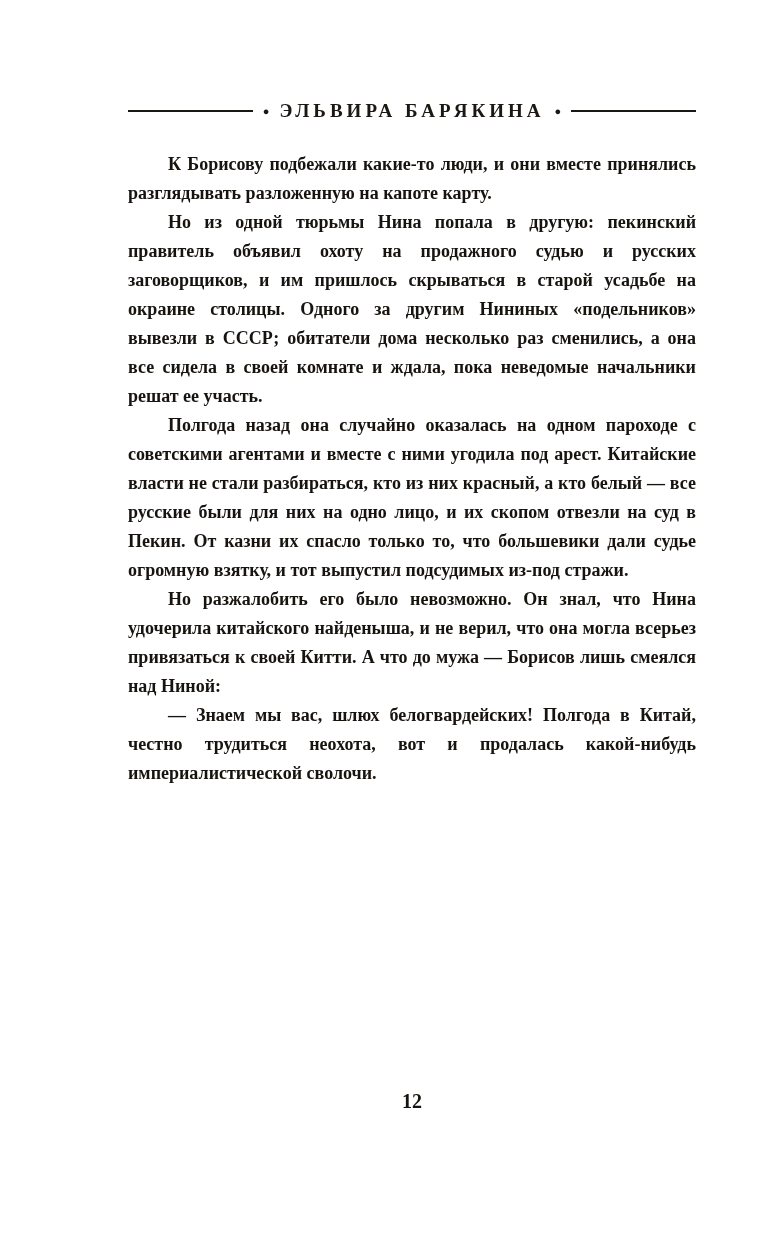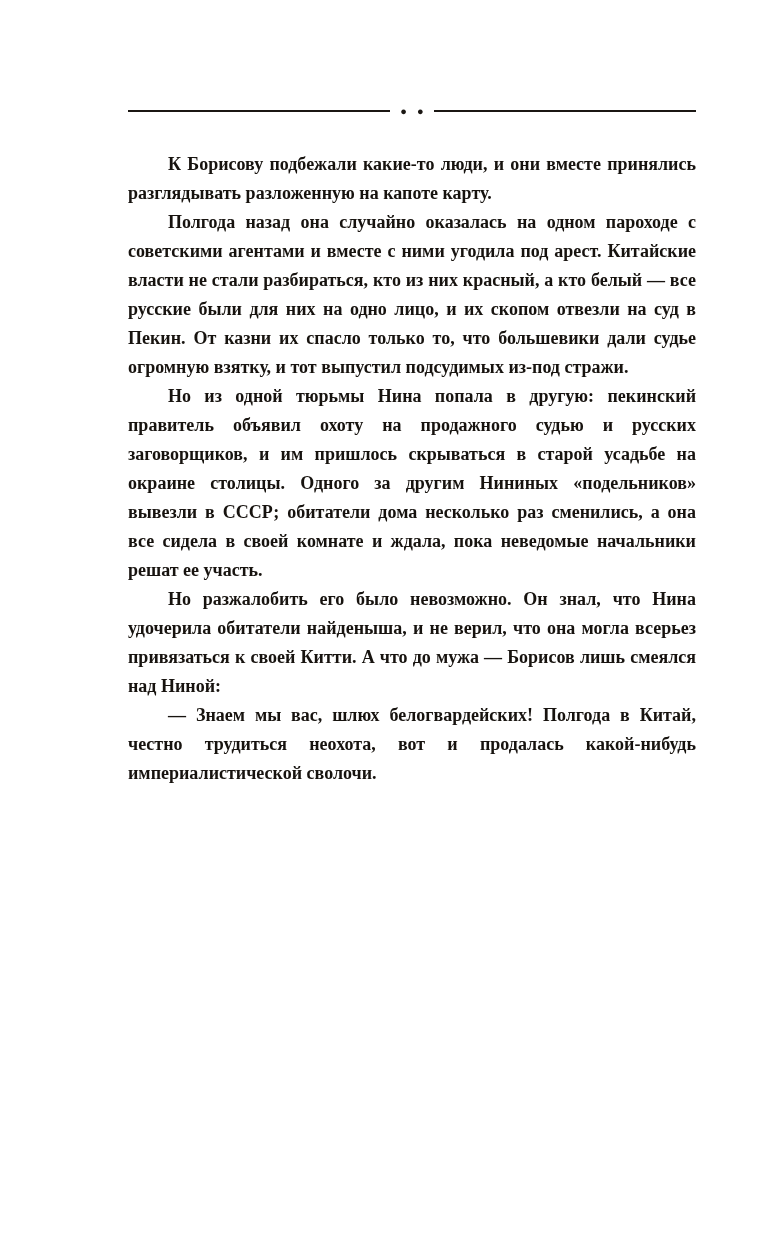--- a/index.html
+++ b/index.html
@@ -64,26 +64,28 @@
   }
 </style>
 </head>
 <body>
 
 <div class="page">
 
   <header class="running-head">
     <span class="rule"></span>
     <span class="ornament">●</span>
+    <span class="author">ЭЛЬВИРА БАРЯКИНА</span>
     <span class="ornament">●</span>
     <span class="rule"></span>
   </header>
 
   <main class="text-block">
     <p>К Борисову подбежали какие-то люди, и они вместе принялись разглядывать разложенную на капоте карту.</p>
+    <p>Но из одной тюрьмы Нина попала в другую: пекинский правитель объявил охоту на продажного судью и русских заговорщиков, и им пришлось скрываться в старой усадьбе на окраине столицы. Одного за другим Нининых «подельников» вывезли в СССР; обитатели дома несколько раз сменились, а она все сидела в своей комнате и ждала, пока неведомые начальники решат ее участь.</p>
     <p>Полгода назад она случайно оказалась на одном пароходе с советскими агентами и вместе с ними угодила под арест. Китайские власти не стали разбираться, кто из них красный, а кто белый — все русские были для них на одно лицо, и их скопом отвезли на суд в Пекин. От казни их спасло только то, что большевики дали судье огромную взятку, и тот выпустил подсудимых из-под стражи.</p>
-    <p>Но из одной тюрьмы Нина попала в другую: пекинский правитель объявил охоту на продажного судью и русских заговорщиков, и им пришлось скрываться в старой усадьбе на окраине столицы. Одного за другим Нининых «подельников» вывезли в СССР; обитатели дома несколько раз сменились, а она все сидела в своей комнате и ждала, пока неведомые начальники решат ее участь.</p>
-    <p>Но разжалобить его было невозможно. Он знал, что Нина удочерила обитатели найденыша, и не верил, что она могла всерьез привязаться к своей Китти. А что до мужа — Борисов лишь смеялся над Ниной:</p>
+    <p>Но разжалобить его было невозможно. Он знал, что Нина удочерила китайского найденыша, и не верил, что она могла всерьез привязаться к своей Китти. А что до мужа — Борисов лишь смеялся над Ниной:</p>
     <p>— Знаем мы вас, шлюх белогвардейских! Полгода в Китай, честно трудиться неохота, вот и продалась какой-нибудь империалистической сволочи.</p>
   </main>
 
+  <footer class="folio">12</footer>
 
 </div>
 
 </body></html>

